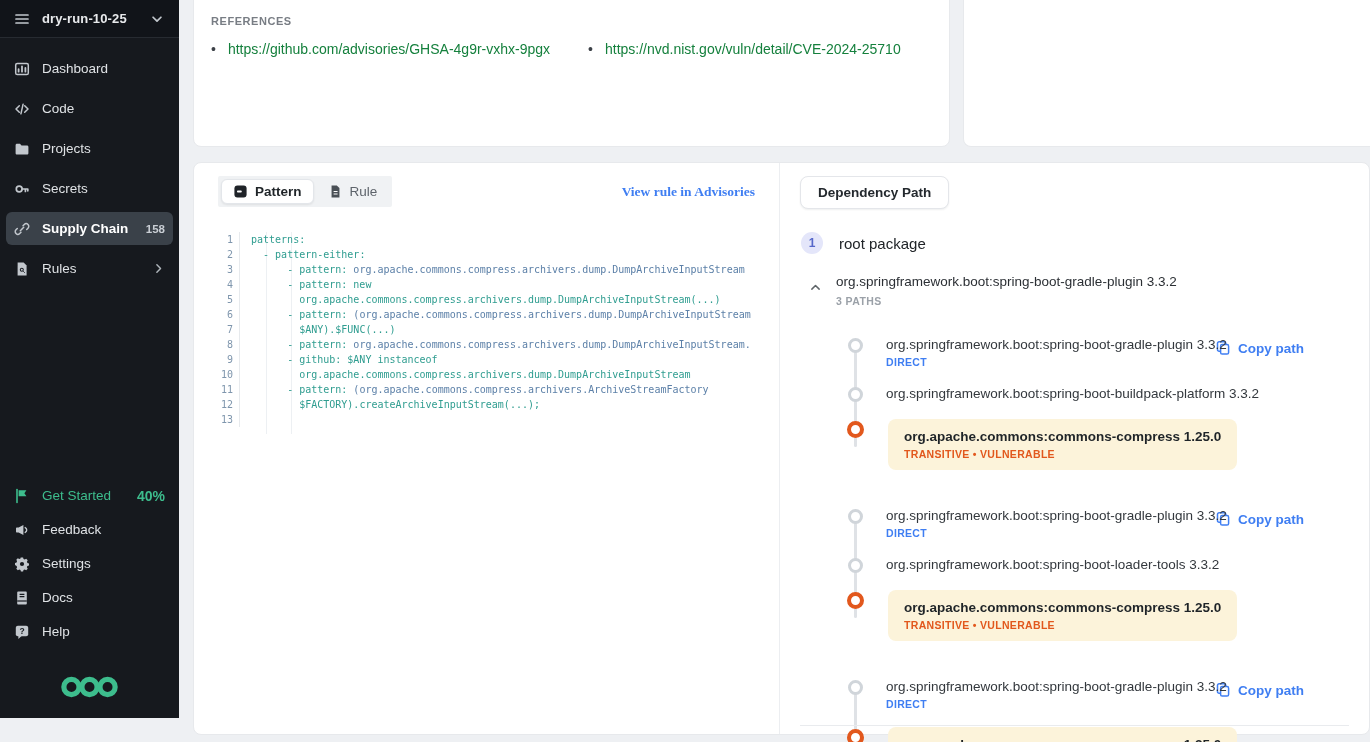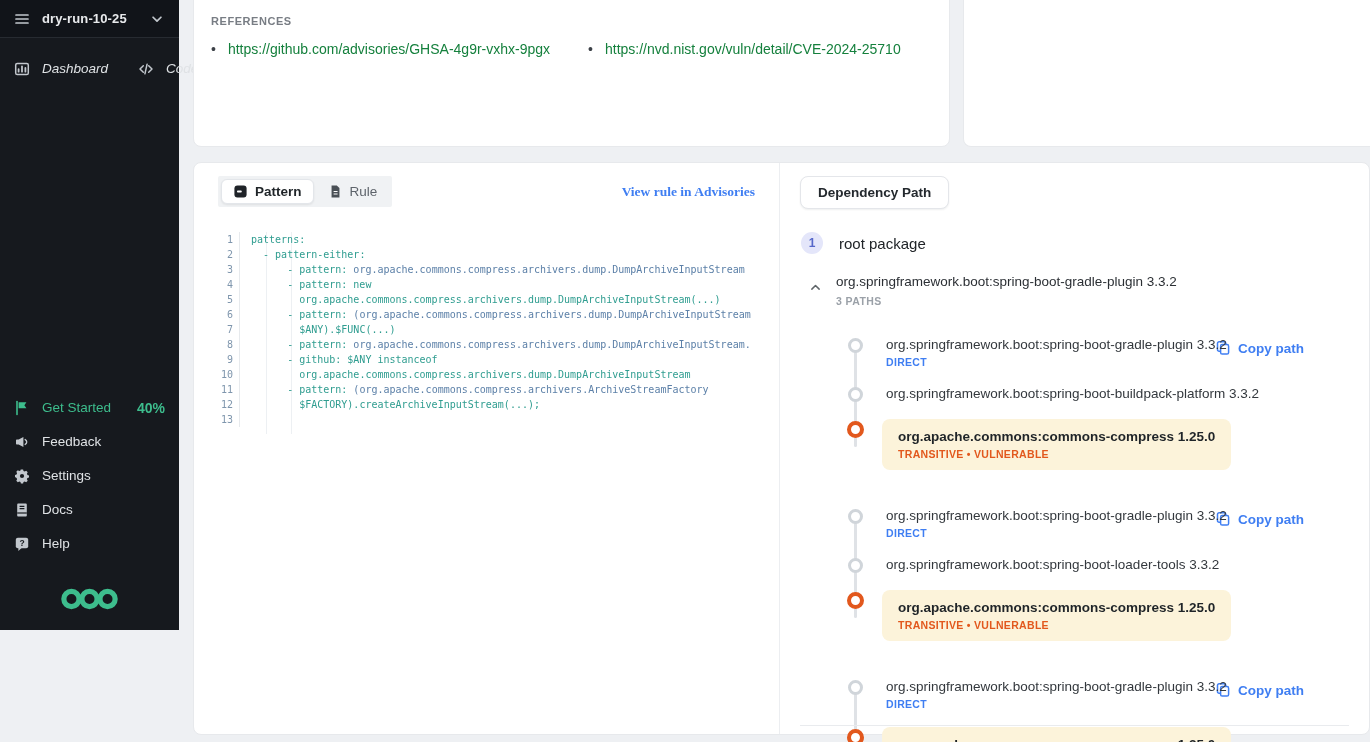--- a/index.html
+++ b/index.html
@@ -5,33 +5,33 @@
   * { margin:0; padding:0; box-sizing:border-box; }
   html,body { width:1370px; height:742px; overflow:hidden; }
   body {
     font-family:"Liberation Sans", sans-serif;
     background:#eef0f3;
     color:#202428;
     display:flex;
   }
   
   .sidebar {
-    width:179px; min-width:179px; height:630px;
+    width:179px; min-width:179px; height:718px;
     background:#16191e; color:#e4e6e9;
     display:flex; flex-direction:column;
     font-size:13.5px;
   }
   .sb-header {
     height:38px; display:flex; align-items:center;
     padding:0 14px; gap:12px;
     background:#111419; border-bottom:1px solid #272b31;
   }
   .sb-header .org-name { flex:1; font-size:13px; font-weight:600; color:#e8eaec; letter-spacing:.01em; }
   .sb-icon { width:16px; height:16px; display:inline-flex; align-items:center; justify-content:center; color:#c2c7cd; flex:none; }
-  .sb-items { margin-top:14px; display:flex; flex-direction:row; gap:14px; padding:0 6px;font-style:italic; }
+  .sb-items { margin-top:14px; display:flex; flex-direction:column; gap:7px; padding:0 6px; }
   .sb-item {
     display:flex; align-items:center; gap:12px;
     height:33px; padding:0 8px; border-radius:6px;
     color:#dfe2e5; cursor:pointer;
   }
   .sb-item.active { background:#3a4149; font-weight:700; color:#fff; }
   .sb-item .label { flex:1; white-space:nowrap; }
   .sb-item .badge { font-size:11.5px; color:#c9ced4; }
   .sb-item .chev { color:#aeb4ba; display:flex; }
   .sb-footer { margin-top:auto; padding:0 6px 10px; display:flex; flex-direction:column; gap:1px; }
@@ -114,21 +114,21 @@
   }
   .node-row { position:relative; display:flex; align-items:flex-start; }
   .node-dot {
     width:15px; height:15px; min-width:15px; border-radius:50%;
     background:#fff; border:3.5px solid #d0d5da; margin-top:2px; z-index:1;
   }
   .node-dot.orange { width:17px; height:17px; min-width:17px; border:4px solid #e2581d; margin-left:-1px; }
   .node-body { margin-left:23px; padding-bottom:17px; }
   .node-title { font-size:13.5px; color:#33383d; line-height:17px; }
   .node-tag { margin-top:3px; font-size:10.5px; font-weight:700; letter-spacing:.03em; color:#3f7ef2; }
-  .vuln-box { margin-left:18px; background:#fcf3da; border-radius:8px; padding:9px 16px 10px; }
+  .vuln-box { margin-left:24px; background:#fcf3da; border-radius:8px; padding:9px 16px 10px; }
   .vuln-box .node-title { font-weight:700; color:#1f2428; }
   .node-tag.orange { color:#e2581d; }
   .copy-btn {
     position:absolute; right:45px; top:4px;
     display:flex; align-items:center; gap:7px;
     background:none; border:none; color:#3f7ef2; font-family:inherit;
     font-size:13.5px; font-weight:700; cursor:pointer;
   }
   .panel-right .bottom-divider { position:absolute; left:20px; right:20px; bottom:8px; height:1px; background:#e9ebee; }
   svg { display:block; }

